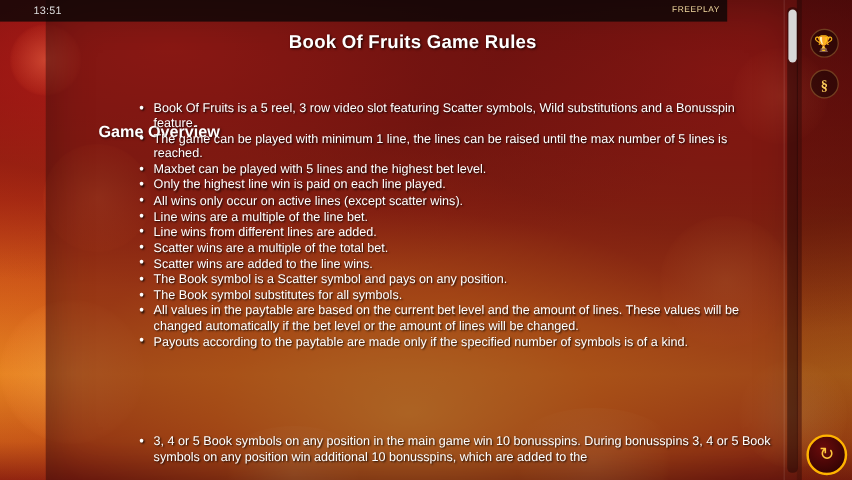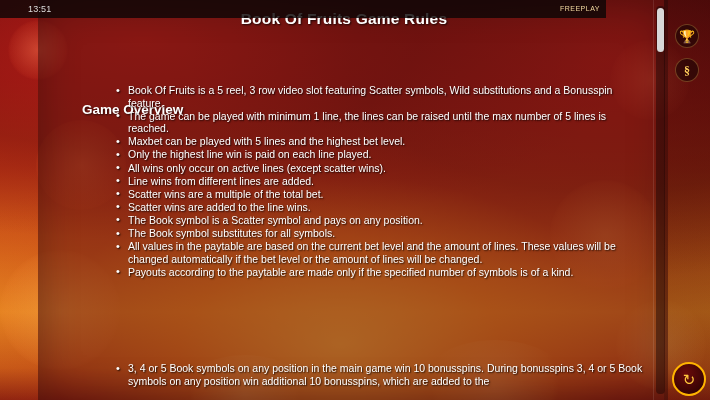--- a/index.html
+++ b/index.html
@@ -114,21 +114,21 @@
     width: 630px; height: 400px;
     background: rgba(96,20,16,0.50);
     box-shadow: inset 0 0 40px rgba(0,0,0,0.28);
     z-index: 3;
     overflow: hidden;
   }
   #panel-inner {
     position: absolute;
     left: 0; top: 0;
     width: 612px; height: 400px;
-    padding: 0;
+    padding: 17px;
     box-sizing: border-box;
   }
   #rules-title {
     margin: 0;
     padding: 10px 0 0 0;
     text-align: center;
     color: #ffffff;
     font-size: 15.5px;
     font-weight: bold;
     letter-spacing: 0.2px;
@@ -219,20 +219,21 @@
       <h1 id="rules-title">Book Of Fruits Game Rules</h1>
 
       <h2 class="section-head" id="overview-head">Game Overview</h2>
 
       <ul class="rules" id="overview-list">
         <li>Book Of Fruits is a 5 reel, 3 row video slot featuring Scatter symbols, Wild substitutions and a Bonusspin feature.</li>
         <li>The game can be played with minimum 1 line, the lines can be raised until the max number of 5 lines is reached.</li>
         <li>Maxbet can be played with 5 lines and the highest bet level.</li>
         <li>Only the highest line win is paid on each line played.</li>
         <li>All wins only occur on active lines (except scatter wins).</li>
+        <li>Line wins are a multiple of the line bet.</li>
         <li>Line wins from different lines are added.</li>
         <li>Scatter wins are a multiple of the total bet.</li>
         <li>Scatter wins are added to the line wins.</li>
         <li>The Book symbol is a Scatter symbol and pays on any position.</li>
         <li>The Book symbol substitutes for all symbols.</li>
         <li>All values in the paytable are based on the current bet level and the amount of lines. These values will be changed automatically if the bet level or the amount of lines will be changed.</li>
         <li>Payouts according to the paytable are made only if the specified number of symbols is of a kind.</li>
       </ul>
 
 

